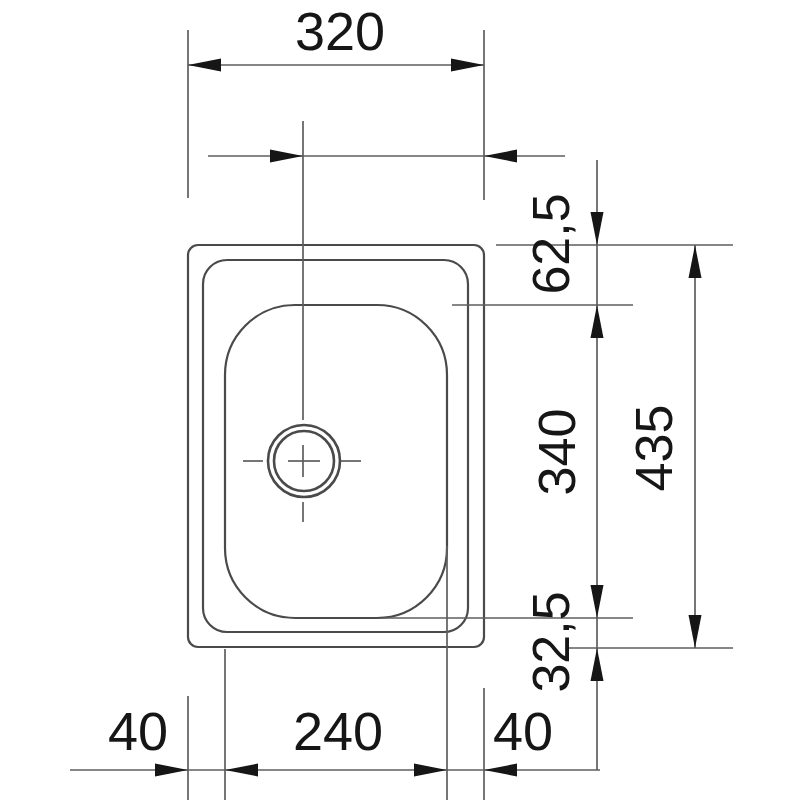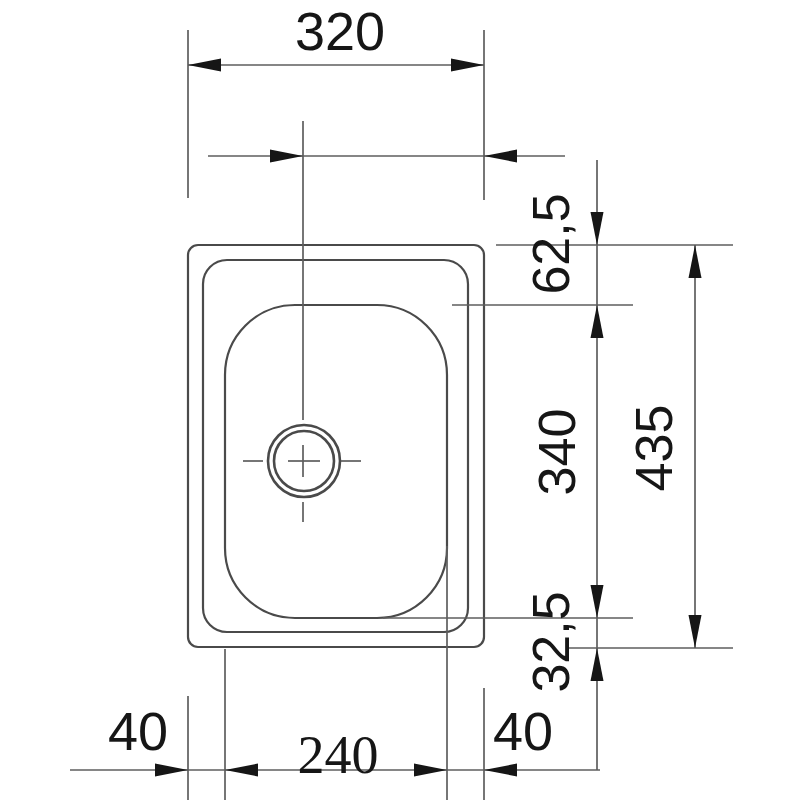--- a/index.html
+++ b/index.html
@@ -105,17 +105,17 @@
   <div class="dim-label rot" style="left:551px;top:236px;">62,5</div>
 
   <div class="dim-label rot" style="left:557px;top:444px;">340</div>
 
   <div class="dim-label rot" style="left:654px;top:440px;">435</div>
 
   <div class="dim-label rot" style="left:551px;top:634px;">32,5</div>
 
   <div class="dim-label" style="left:138px;top:696px;">40</div>
 
-  <div class="dim-label" style="left:338px;top:720px;font-family:Liberation Serif, serif;">240</div>
+  <div class="dim-label" style="left:338px;top:696px;">240</div>
 
   <div class="dim-label" style="left:523px;top:696px;">40</div>
 
 </div>
 
 </body></html>

